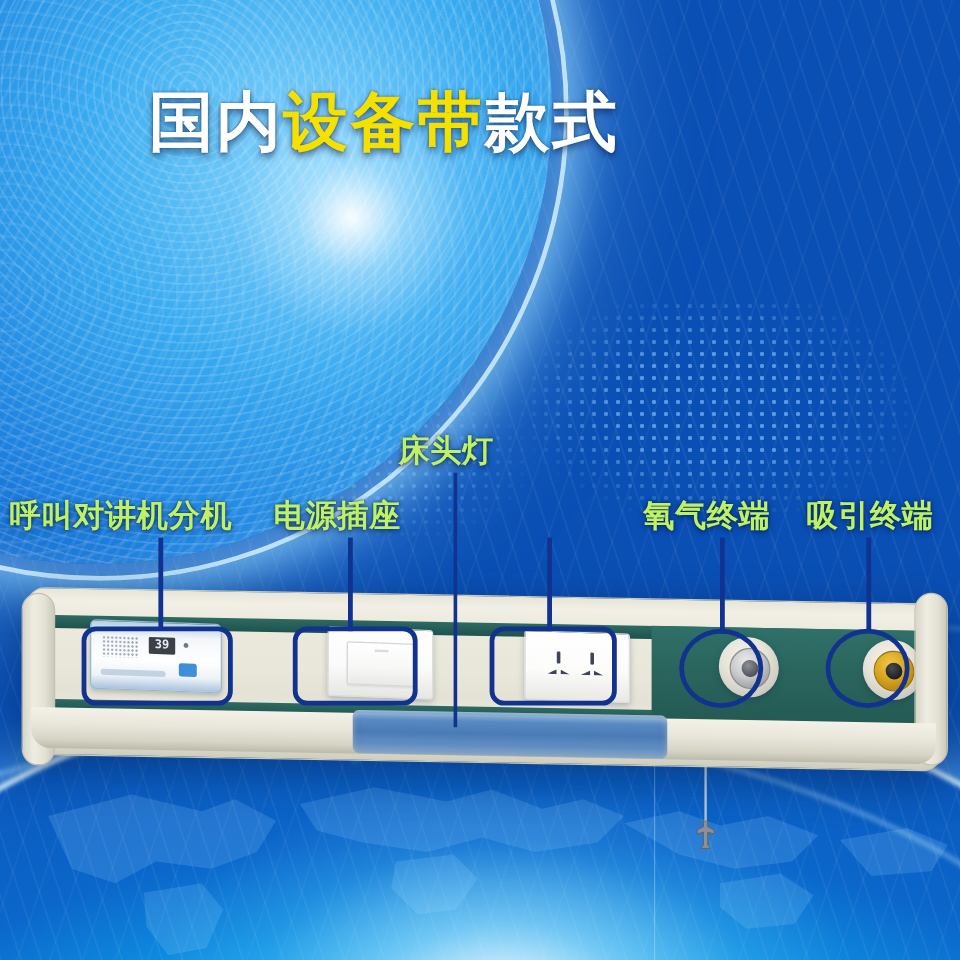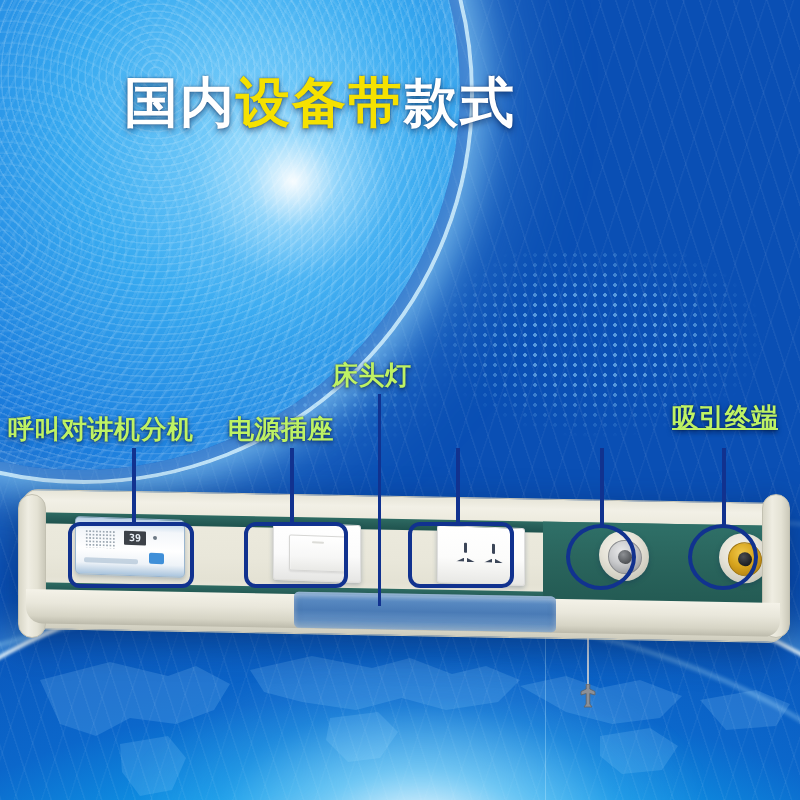--- a/index.html
+++ b/index.html
@@ -488,21 +488,22 @@
 
   <div class="headline">
     <div class="line1">
       <span class="tx-white">国内</span><span class="tx-yellow">设备带</span><span class="tx-white">款式</span>
     </div>
   </div>
 
   <div class="callout" style="left:8px; top:412px;">呼叫对讲机分机</div>
   <div class="callout" style="left:228px; top:412px;">电源插座</div>
   <div class="callout" style="left:332px; top:358px;">床头灯</div>
-  <div class="callout" style="left:672px; top:400px;text-decoration:underline;">吸引终端</div>
+  <div class="callout" style="left:536px; top:412px;">氧气终端</div>
+  <div class="callout" style="left:672px; top:412px;">吸引终端</div>
 
   <div class="leader" style="left:132px; top:448px; height:76px;"></div>
   <div class="leader" style="left:290px; top:448px; height:78px;"></div>
   <div class="leader thin" style="left:378px; top:394px; height:212px;"></div>
   <div class="leader" style="left:456px; top:448px; height:78px;"></div>
   <div class="leader" style="left:600px; top:448px; height:80px;"></div>
   <div class="leader" style="left:722px; top:448px; height:78px;"></div>
 
   <div class="panel-wrap">
     <div class="panel-body">

